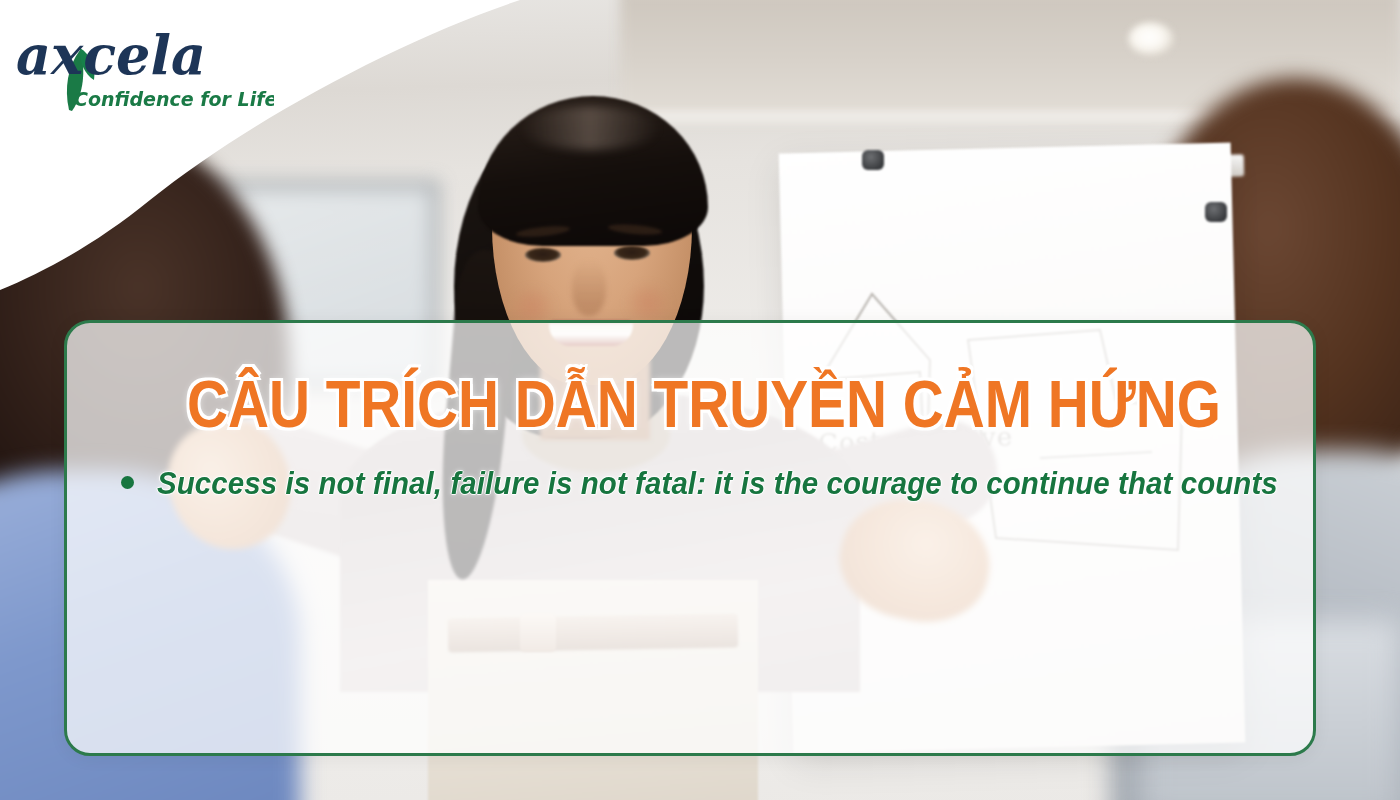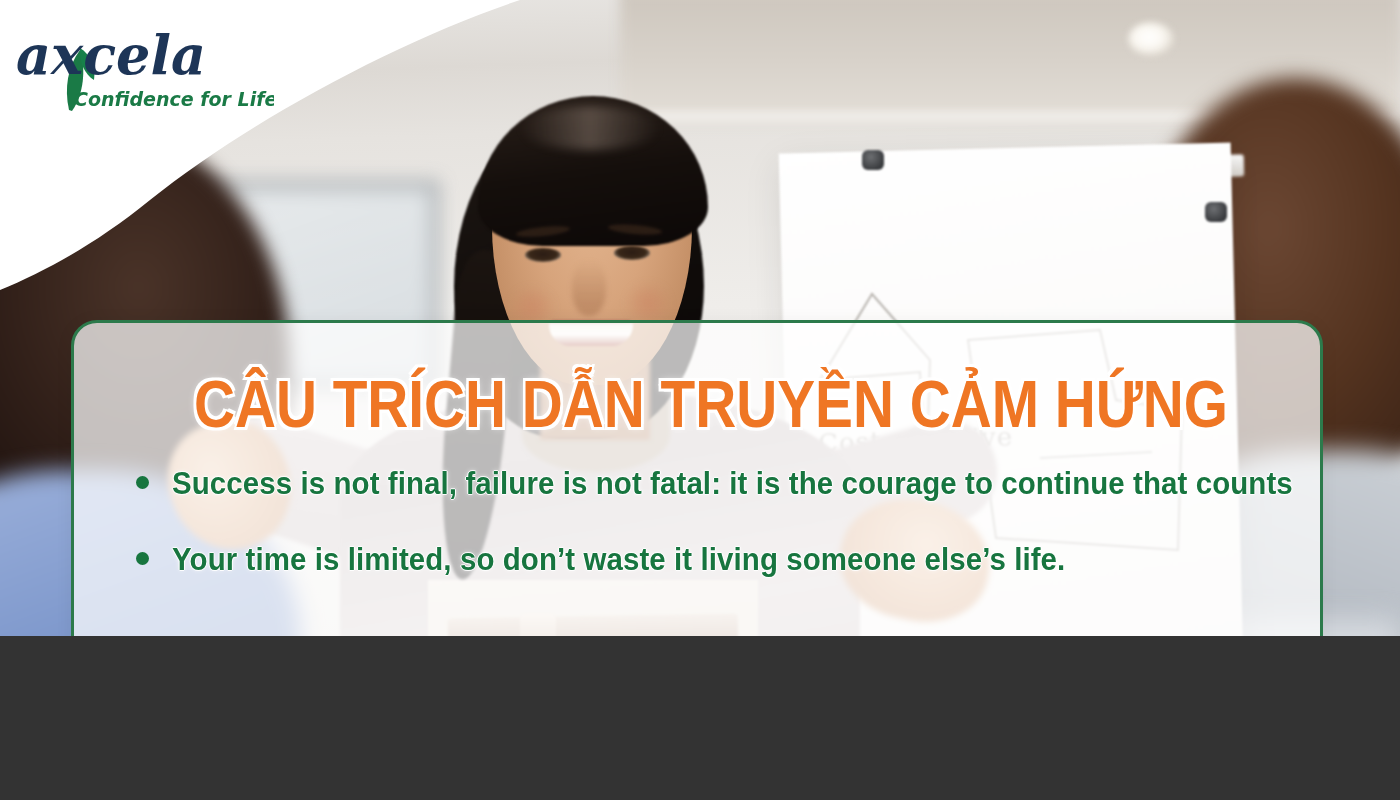--- a/index.html
+++ b/index.html
@@ -3,21 +3,21 @@
 <meta charset="utf-8">
 <style>
   html, body {
     margin: 0;
     padding: 0;
     background: #333;
   }
   #stage {
     position: relative;
     width: 1400px;
-    height: 636px;
+    height: 800px;
     overflow: hidden;
     font-family: "Liberation Sans", sans-serif;
     background: #c9c4bd;
   }
 
   
   .photo {
     position: absolute;
     inset: 0;
     overflow: hidden;
@@ -323,21 +323,21 @@
   .logo-banner svg { display: block; }
   .logo {
     position: absolute;
     left: 14px; top: 18px;
     width: 260px;
   }
 
   
   .quote-card {
     position: absolute;
-    left: 71px; top: 320px;
+    left: 64px; top: 320px;
     width: 1252px; height: 436px;
     border: 3px solid #2c7a4b;
     border-radius: 26px;
     background: rgba(255,255,255,.72);
     box-sizing: border-box;
     padding: 30px 38px 24px 38px;
     box-shadow: 0 2px 18px rgba(0,0,0,.06);
   }
   .quote-title {
     text-align: center;
@@ -351,22 +351,23 @@
     margin: 18px 0 30px 0;
     white-space: nowrap;
     text-shadow:
        2px 0 0 #fff, -2px 0 0 #fff, 0 2px 0 #fff, 0 -2px 0 #fff,
        2px 2px 0 #fff, -2px 2px 0 #fff, 2px -2px 0 #fff, -2px -2px 0 #fff,
        3px 3px 0 #fff, -3px 3px 0 #fff, 3px -3px 0 #fff, -3px -3px 0 #fff,
        0 0 9px rgba(255,255,255,.95);
   }
   .quote-list {
     list-style: none;
-    margin: 12px;
+    margin: 4px;
     padding: 0 0 0 12px;
+    font-style: italic;
   }
   .quote-item {
     display: flex;
     align-items: baseline;
     margin-bottom: 42px;
   }
   .quote-item:last-child { margin-bottom: 0; }
   .bullet-dot {
     flex: 0 0 auto;
     width: 13px; height: 13px;
@@ -465,20 +466,16 @@
     </svg>
   </div>
 
   <div class="quote-card">
     <div class="quote-title">CÂU TRÍCH DẪN TRUYỀN CẢM HỨNG</div>
     <ul class="quote-list">
       <li class="quote-item">
         <span class="bullet-dot"></span>
         <span class="quote-text">Success is not final, failure is not fatal: it is the courage to continue that counts</span>
       </li>
-      <li class="quote-item">
-        <span class="bullet-dot"></span>
-        <span class="quote-text">Your time is limited, so don’t waste it living someone else’s life.</span>
-      </li>
     </ul>
   </div>
 
 </div>
 
 </body></html>

